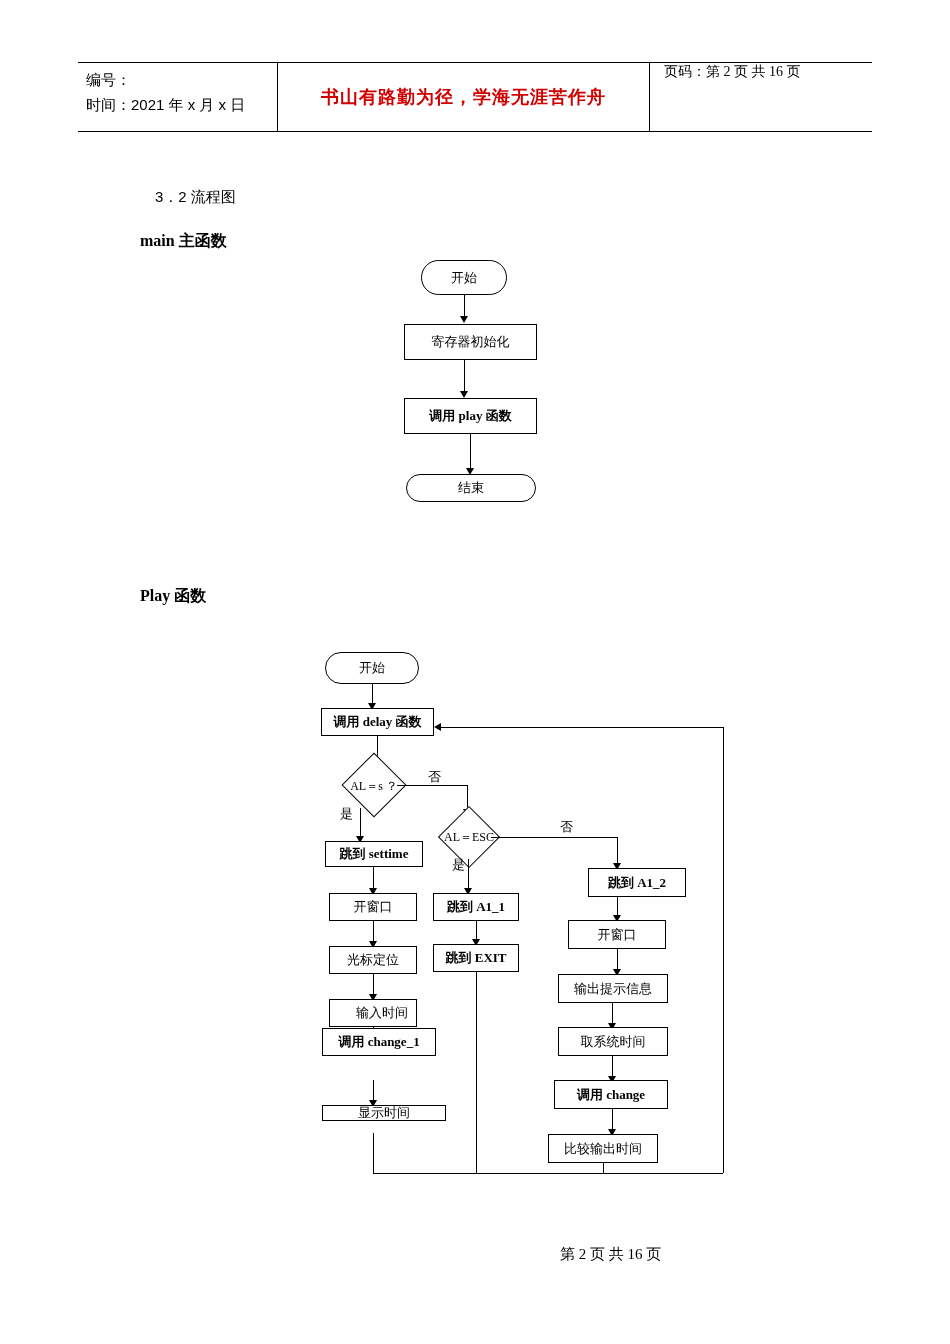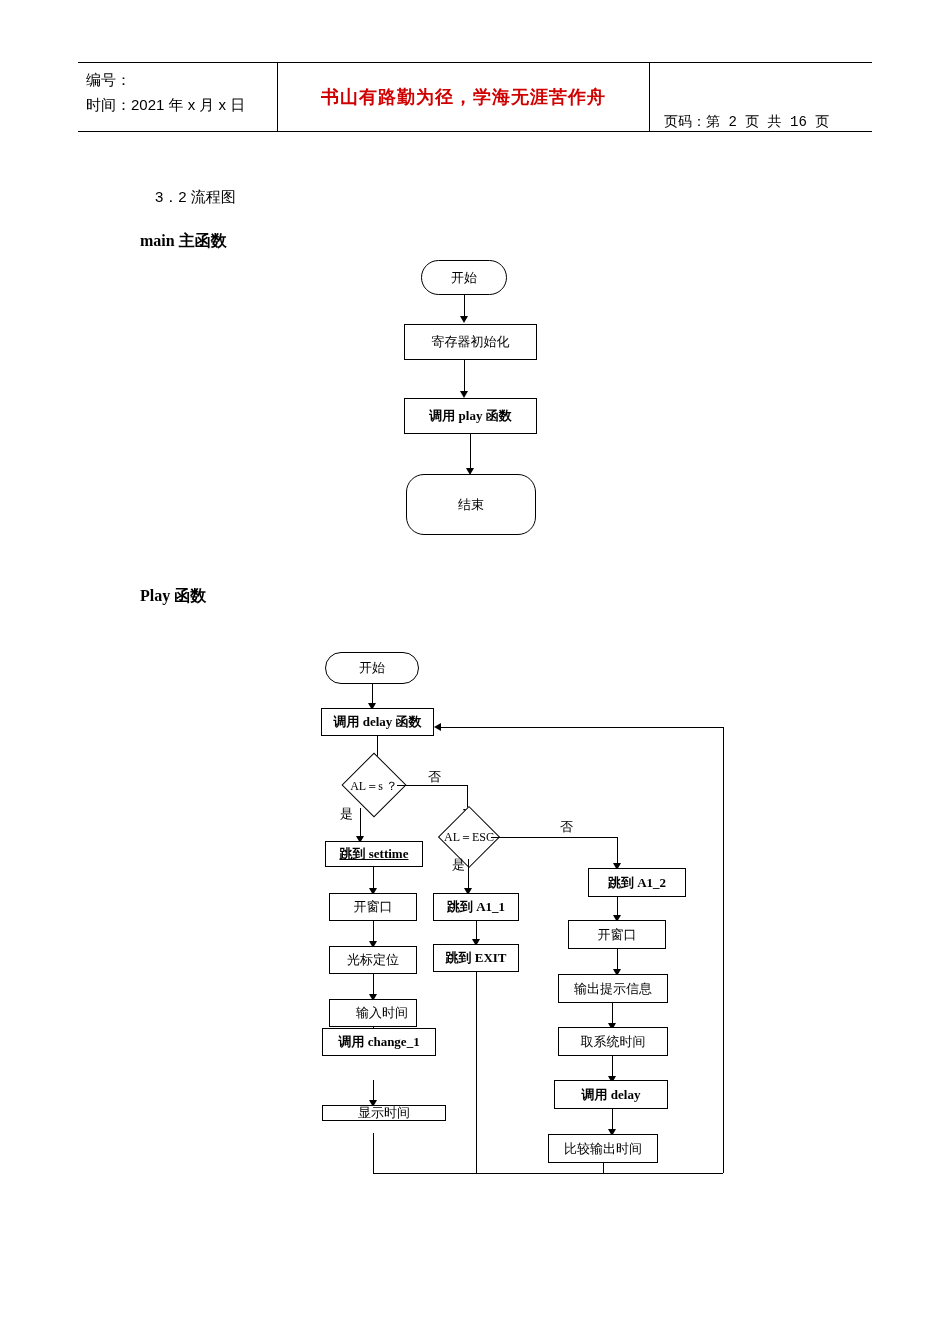--- a/index.html
+++ b/index.html
@@ -27,23 +27,23 @@
     position:absolute;left:200px;top:0;width:372px;height:68px;
     border-right:1.2px solid #000;box-sizing:border-box;
     display:flex;align-items:center;justify-content:center;
   }
   .hdr-slogan{
     color:#d00000;font-family:"Liberation Serif", serif;font-weight:bold;
     font-size:18px;letter-spacing:1px;white-space:nowrap;
   }
   .hdr-cell-right{
     position:absolute;left:572px;top:0;width:222px;height:68px;
-    box-sizing:border-box;display:flex;align-items:flex-end;
+    box-sizing:border-box;display:flex;align-items:flex-start;
     padding-left:14px;
-    font-family:Liberation Mono, monospace;font-size:14px;color:#000;
+    font-family:Liberation Serif, serif;font-size:14px;color:#000;
   }
 
   
   .sec-title{
     position:absolute;font-family:"Liberation Sans", sans-serif;
     font-size:15px;color:#000;font-weight:normal;white-space:nowrap;
   }
   .fn-title{
     position:absolute;font-family:"Liberation Serif", serif;
     font-weight:bold;font-size:16px;color:#000;white-space:nowrap;
@@ -126,21 +126,21 @@
     <div class="node n-zh" style="left:404px;top:324px;width:133px;height:36px;">寄存器初始化</div>
 
     <div class="ln ln-v" style="left:464px;top:360px;height:35px;"></div>
     <div class="arrow-d" style="left:460px;top:391px;"></div>
 
     <div class="node n-mix" style="left:404px;top:398px;width:133px;height:36px;">调用 play 函数</div>
 
     <div class="ln ln-v" style="left:470px;top:434px;height:38px;"></div>
     <div class="arrow-d" style="left:466px;top:468px;"></div>
 
-    <div class="node term n-zh" style="left:406px;top:474px;width:130px;height:61px;">结束</div>
+    <div class="node term n-zh" style="left:406px;top:474px;width:130px;height:28px;">结束</div>
   </div>
 
   <div class="fn-title" style="left:140px;top:586px;">Play 函数</div>
 
   <div>
 
     <div class="node term n-zh" style="left:325px;top:652px;width:94px;height:32px;">开始</div>
     <div class="ln ln-v" style="left:372px;top:684px;height:23px;"></div>
     <div class="arrow-d" style="left:368px;top:703px;"></div>
 
@@ -166,21 +166,21 @@
 
     <div class="ln ln-h" style="left:491px;top:837px;width:126px;"></div>
     <div class="ln ln-v" style="left:617px;top:837px;height:30px;"></div>
     <div class="arrow-d" style="left:613px;top:863px;"></div>
     <div class="edge-lbl" style="left:560px;top:818px;">否</div>
 
     <div class="ln ln-v" style="left:468px;top:859px;height:33px;"></div>
     <div class="arrow-d" style="left:464px;top:888px;"></div>
     <div class="edge-lbl" style="left:452px;top:856px;">是</div>
 
-    <div class="node n-mix" style="left:325px;top:841px;width:98px;height:26px;text-decoration:underline;">跳到 settime</div>
+    <div class="node n-mix" style="left:325px;top:841px;width:98px;height:26px;">跳到 settime</div>
     <div class="ln ln-v" style="left:373px;top:867px;height:25px;"></div>
     <div class="arrow-d" style="left:369px;top:888px;"></div>
 
     <div class="node n-zh" style="left:329px;top:893px;width:88px;height:28px;">开窗口</div>
     <div class="ln ln-v" style="left:373px;top:921px;height:24px;"></div>
     <div class="arrow-d" style="left:369px;top:941px;"></div>
 
     <div class="node n-zh" style="left:329px;top:946px;width:88px;height:28px;">光标定位</div>
     <div class="ln ln-v" style="left:373px;top:974px;height:24px;"></div>
     <div class="arrow-d" style="left:369px;top:994px;"></div>
@@ -217,22 +217,23 @@
     <div class="arrow-d" style="left:613px;top:969px;"></div>
 
     <div class="node n-zh" style="left:558px;top:974px;width:110px;height:29px;">输出提示信息</div>
     <div class="ln ln-v" style="left:612px;top:1003px;height:24px;"></div>
     <div class="arrow-d" style="left:608px;top:1023px;"></div>
 
     <div class="node n-zh" style="left:558px;top:1027px;width:110px;height:29px;">取系统时间</div>
     <div class="ln ln-v" style="left:612px;top:1056px;height:24px;"></div>
     <div class="arrow-d" style="left:608px;top:1076px;"></div>
 
-    <div class="node n-mix" style="left:554px;top:1080px;width:114px;height:29px;">调用 delay</div>
+    <div class="node n-mix" style="left:554px;top:1080px;width:114px;height:29px;">调用 change</div>
     <div class="ln ln-v" style="left:612px;top:1109px;height:24px;"></div>
     <div class="arrow-d" style="left:608px;top:1129px;"></div>
 
     <div class="node n-zh" style="left:548px;top:1134px;width:110px;height:29px;">比较输出时间</div>
     <div class="ln ln-v" style="left:603px;top:1163px;height:10px;"></div>
   </div>
 
+  <div class="footer">第 2 页  共 16 页</div>
 
 </div>
 
 </body></html>

